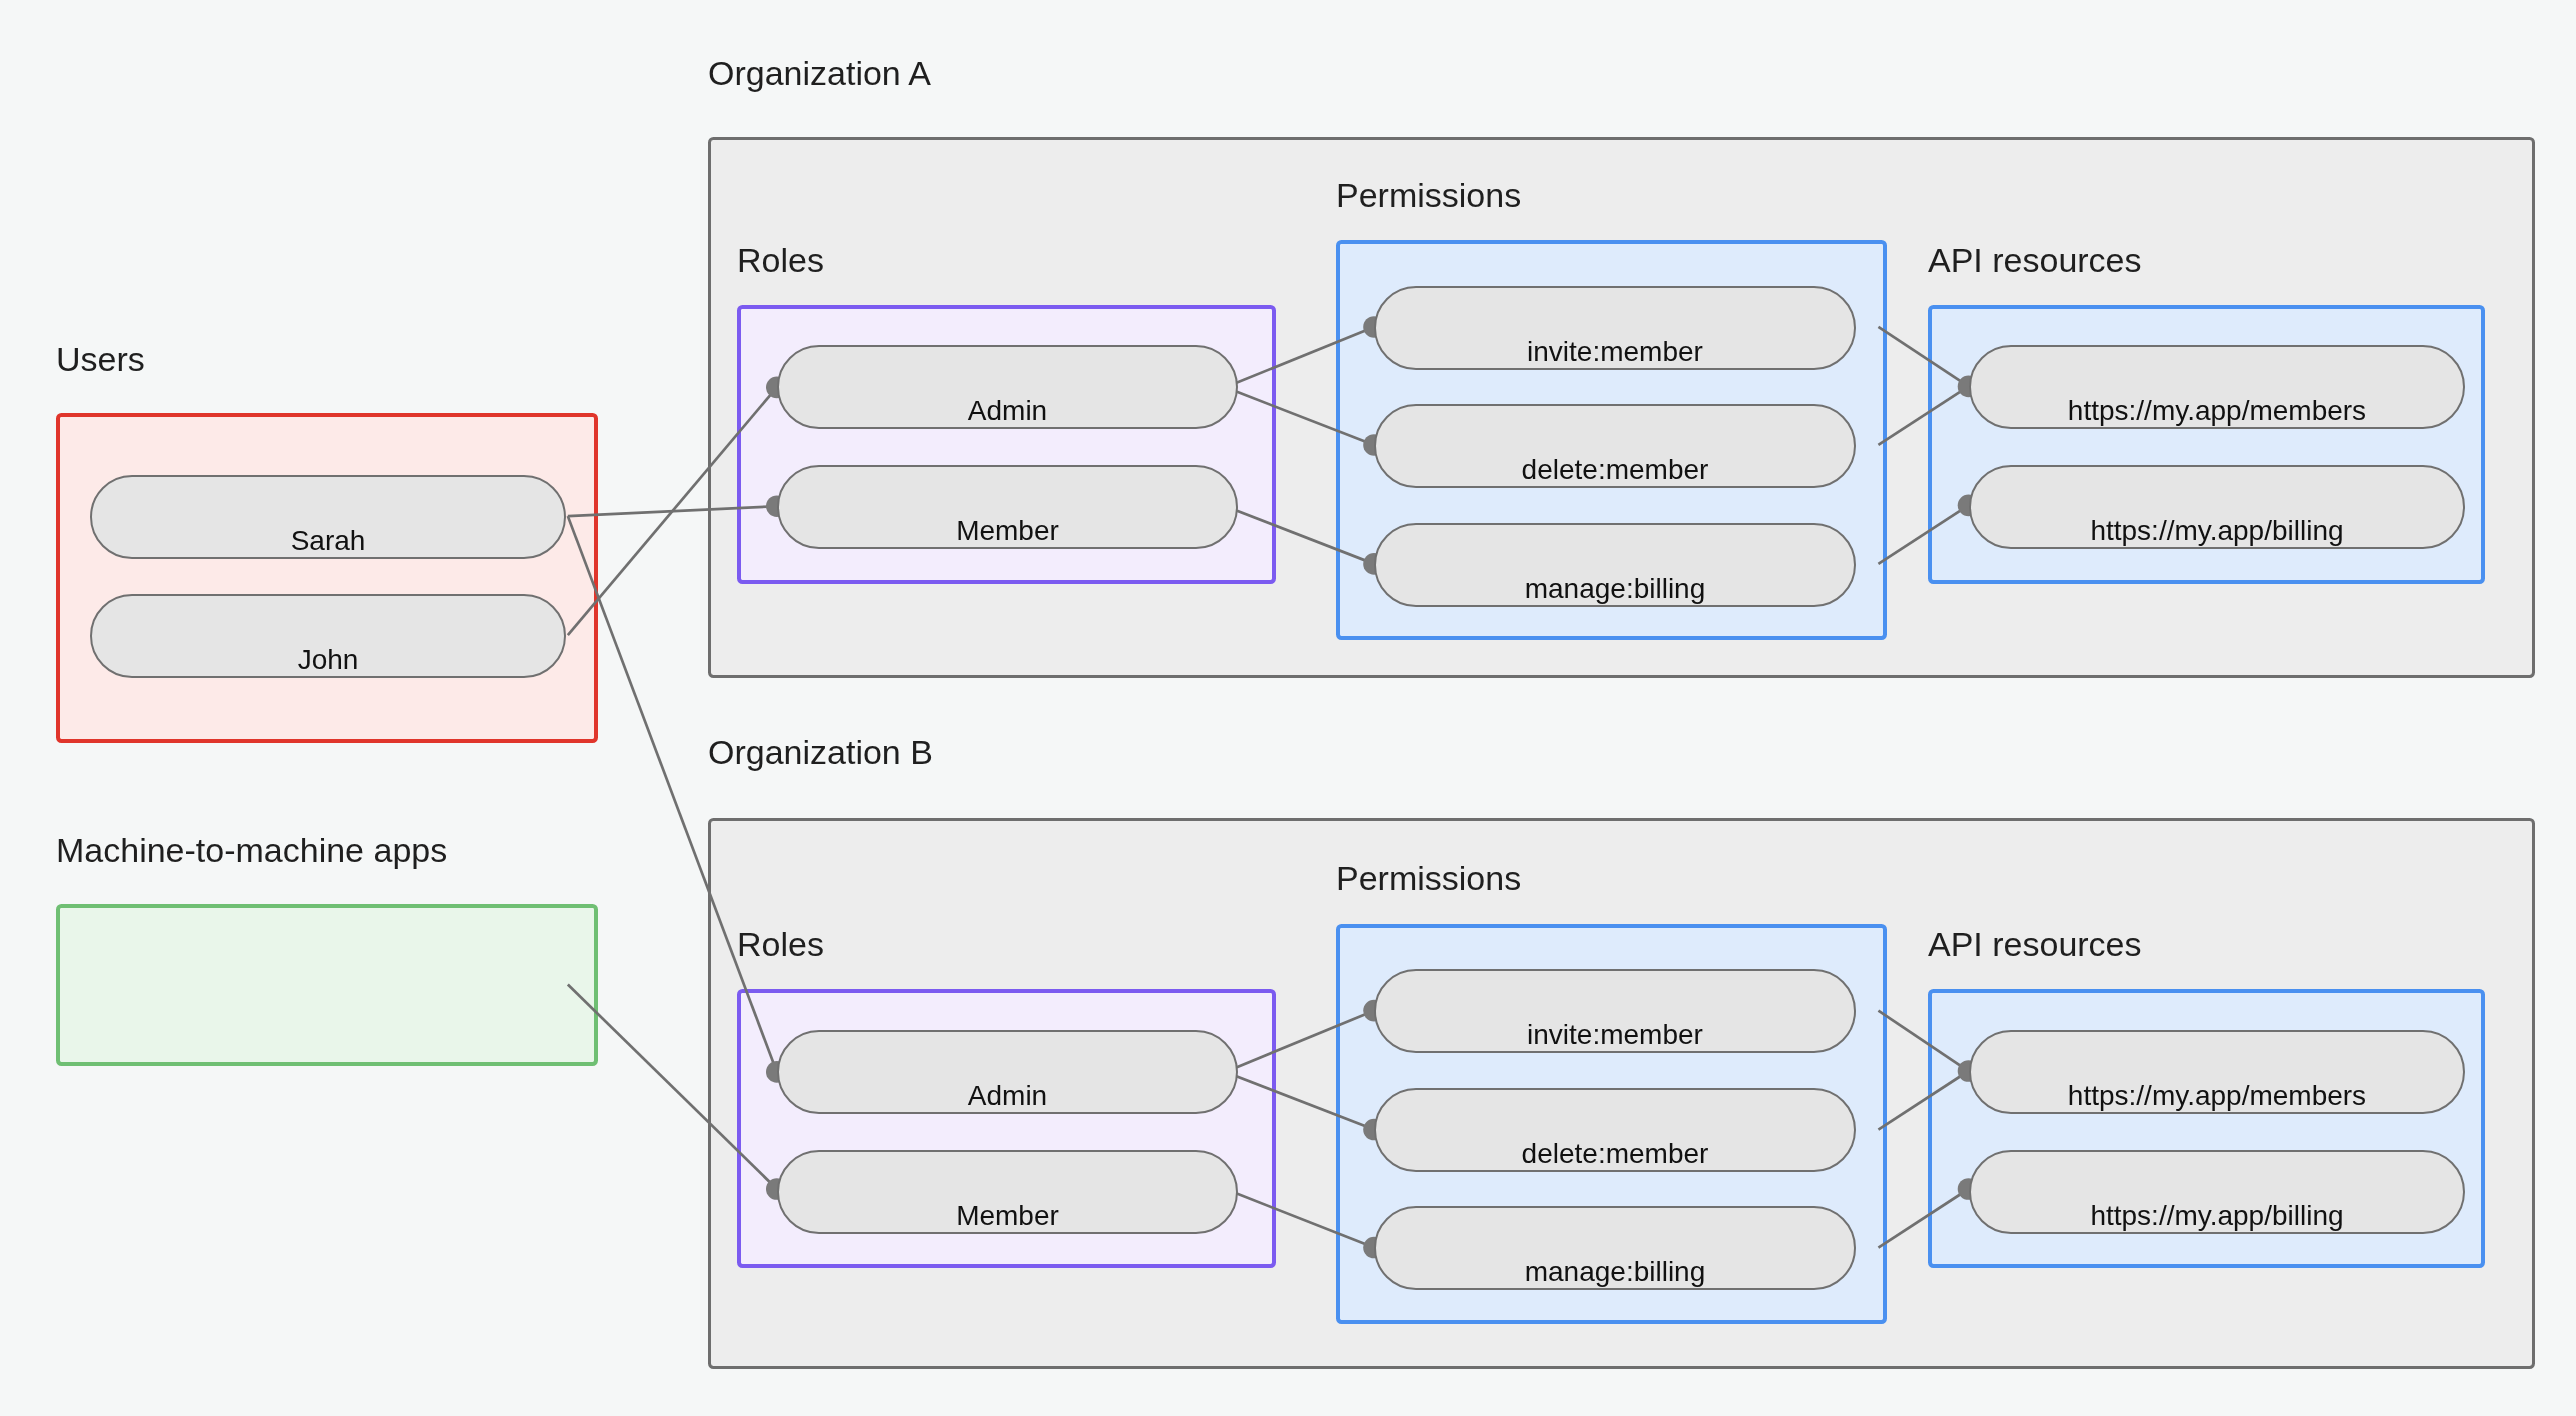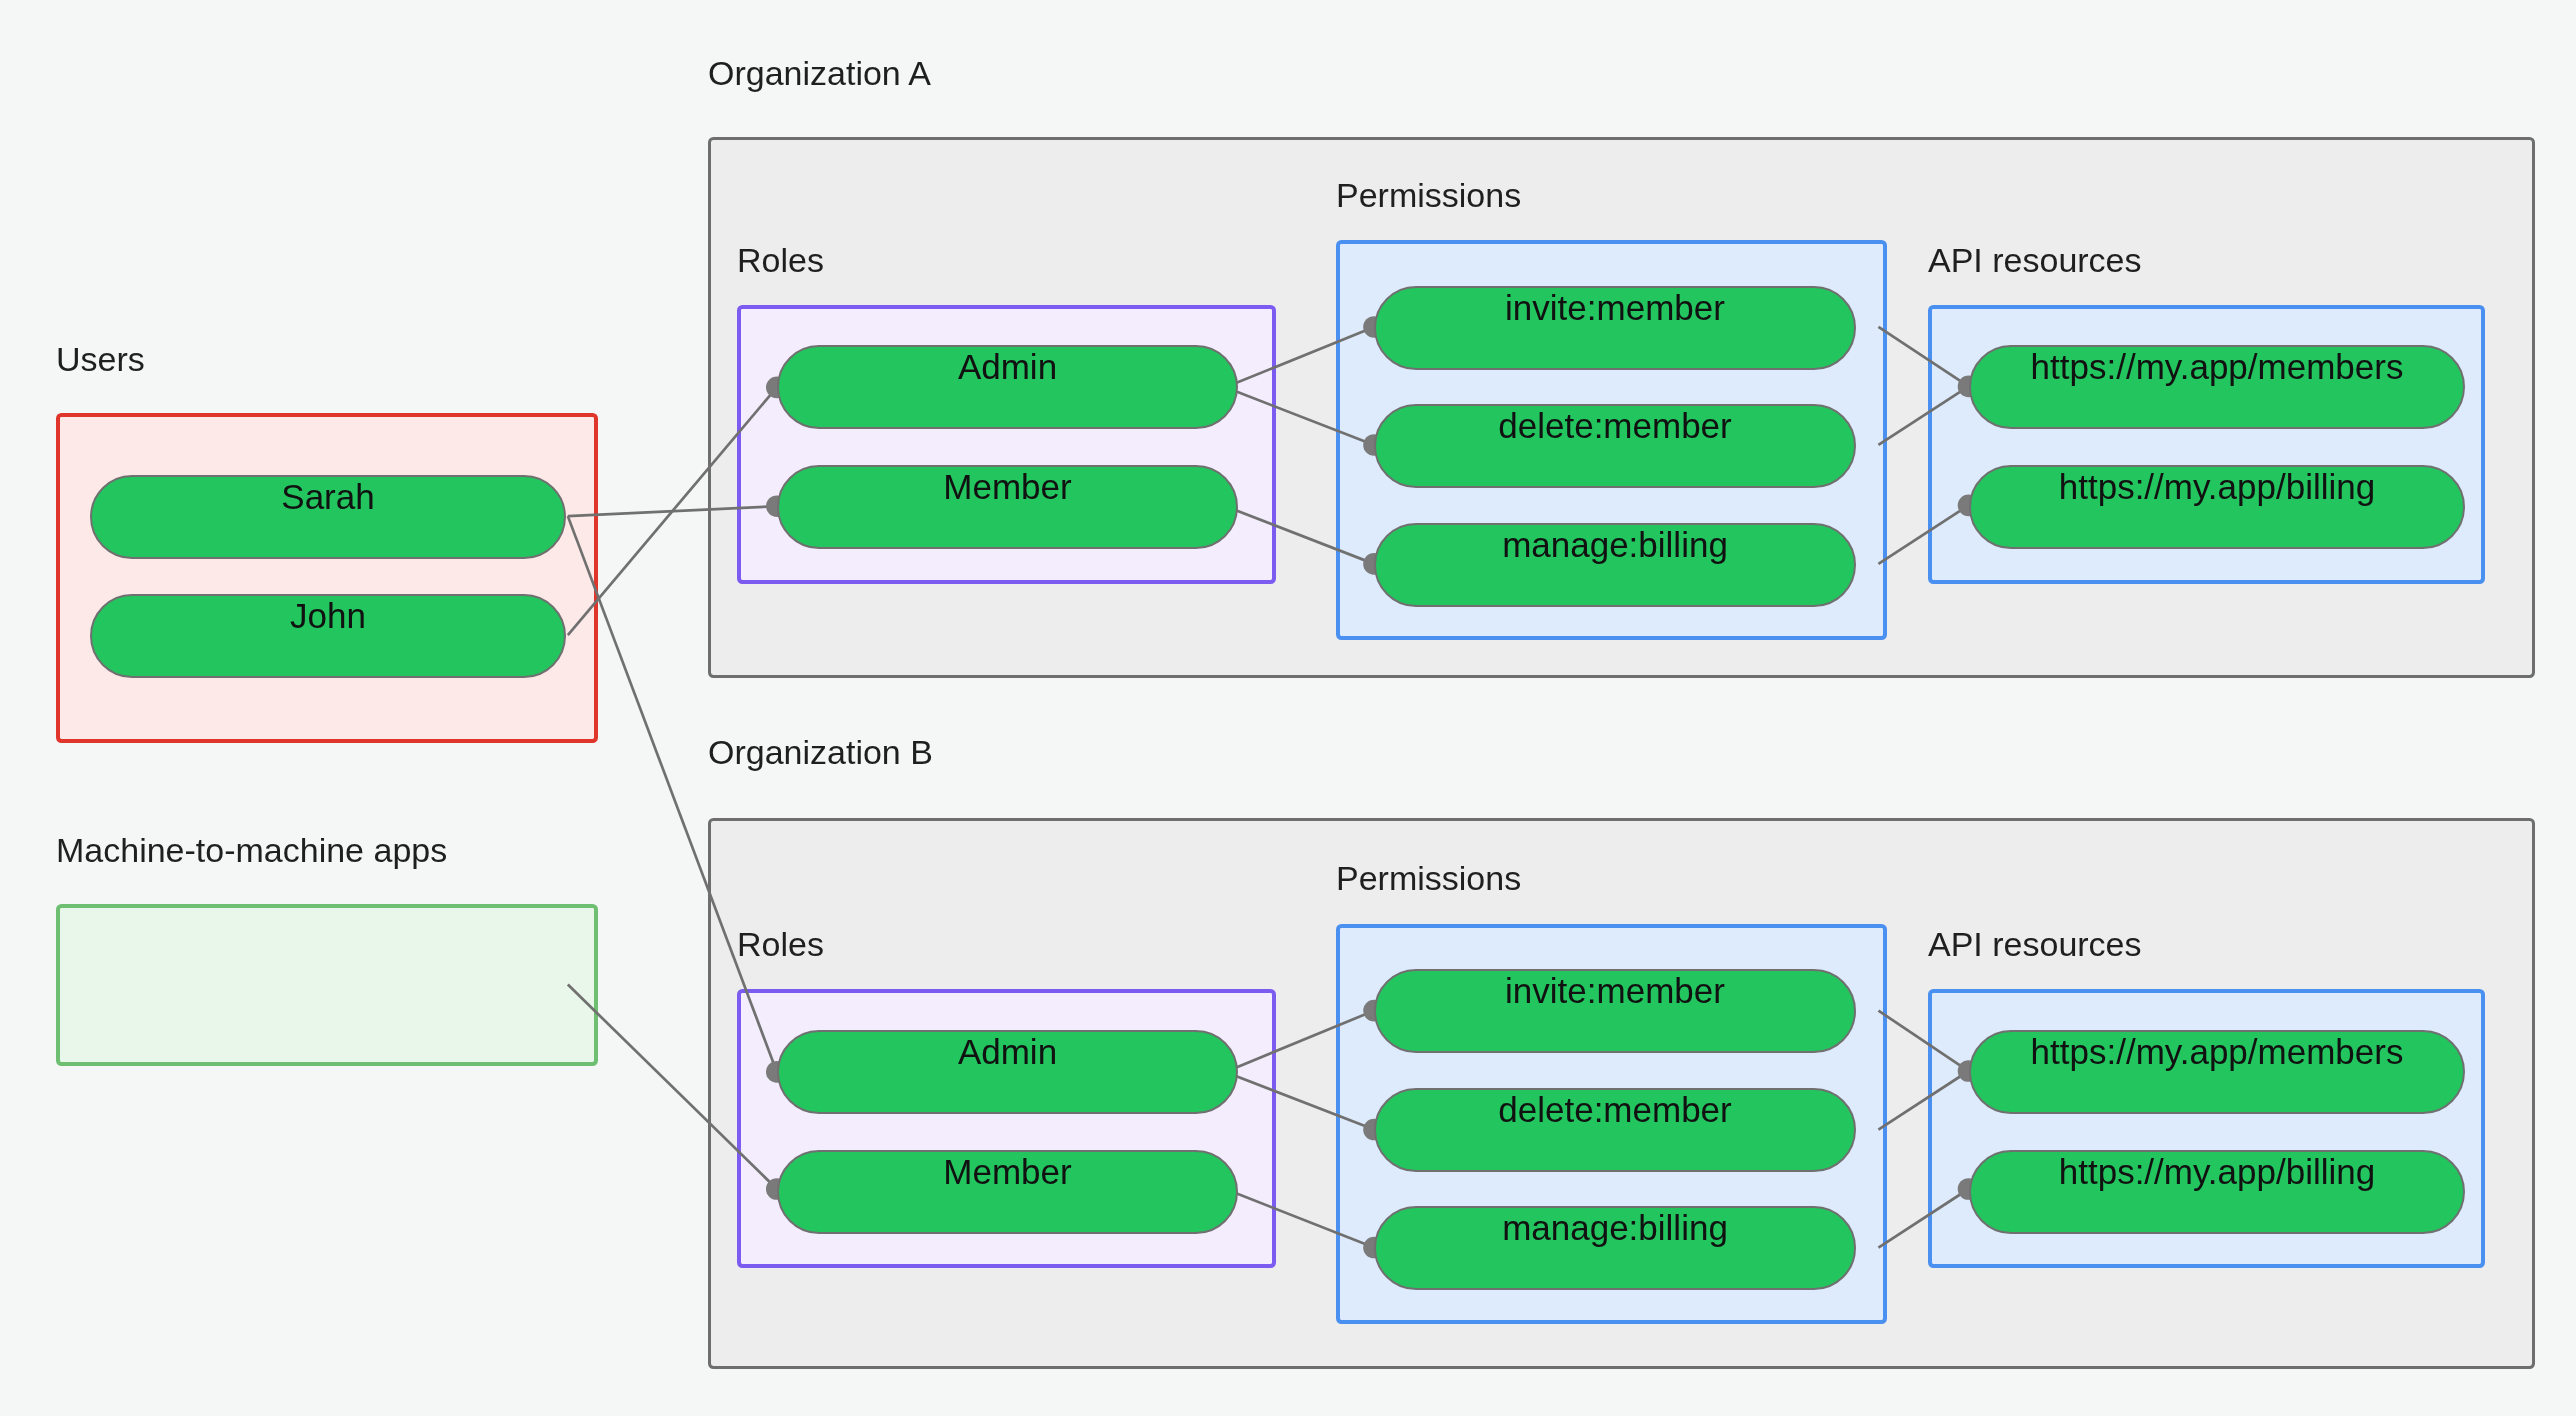--- a/index.html
+++ b/index.html
@@ -76,27 +76,27 @@
   }
   .box.apis {
     background: #deebfc;
     border: 4.5px solid #4a90f0;
   }
 
   
   .pill {
     position: absolute;
     box-sizing: border-box;
-    background: #22c55e;
+    background: #e5e5e5;
     border: 2.7px solid #707070;
     border-radius: 900px;
     display: flex;
-    align-items: flex-start;
+    align-items: flex-end;
     justify-content: center;
-    font-size: 35px;
+    font-size: 28px;
     color: #111111;
     white-space: nowrap;
     z-index: 6;
   }
 </style>
 </head>
 <body>
 
 <div id="canvas">
 

